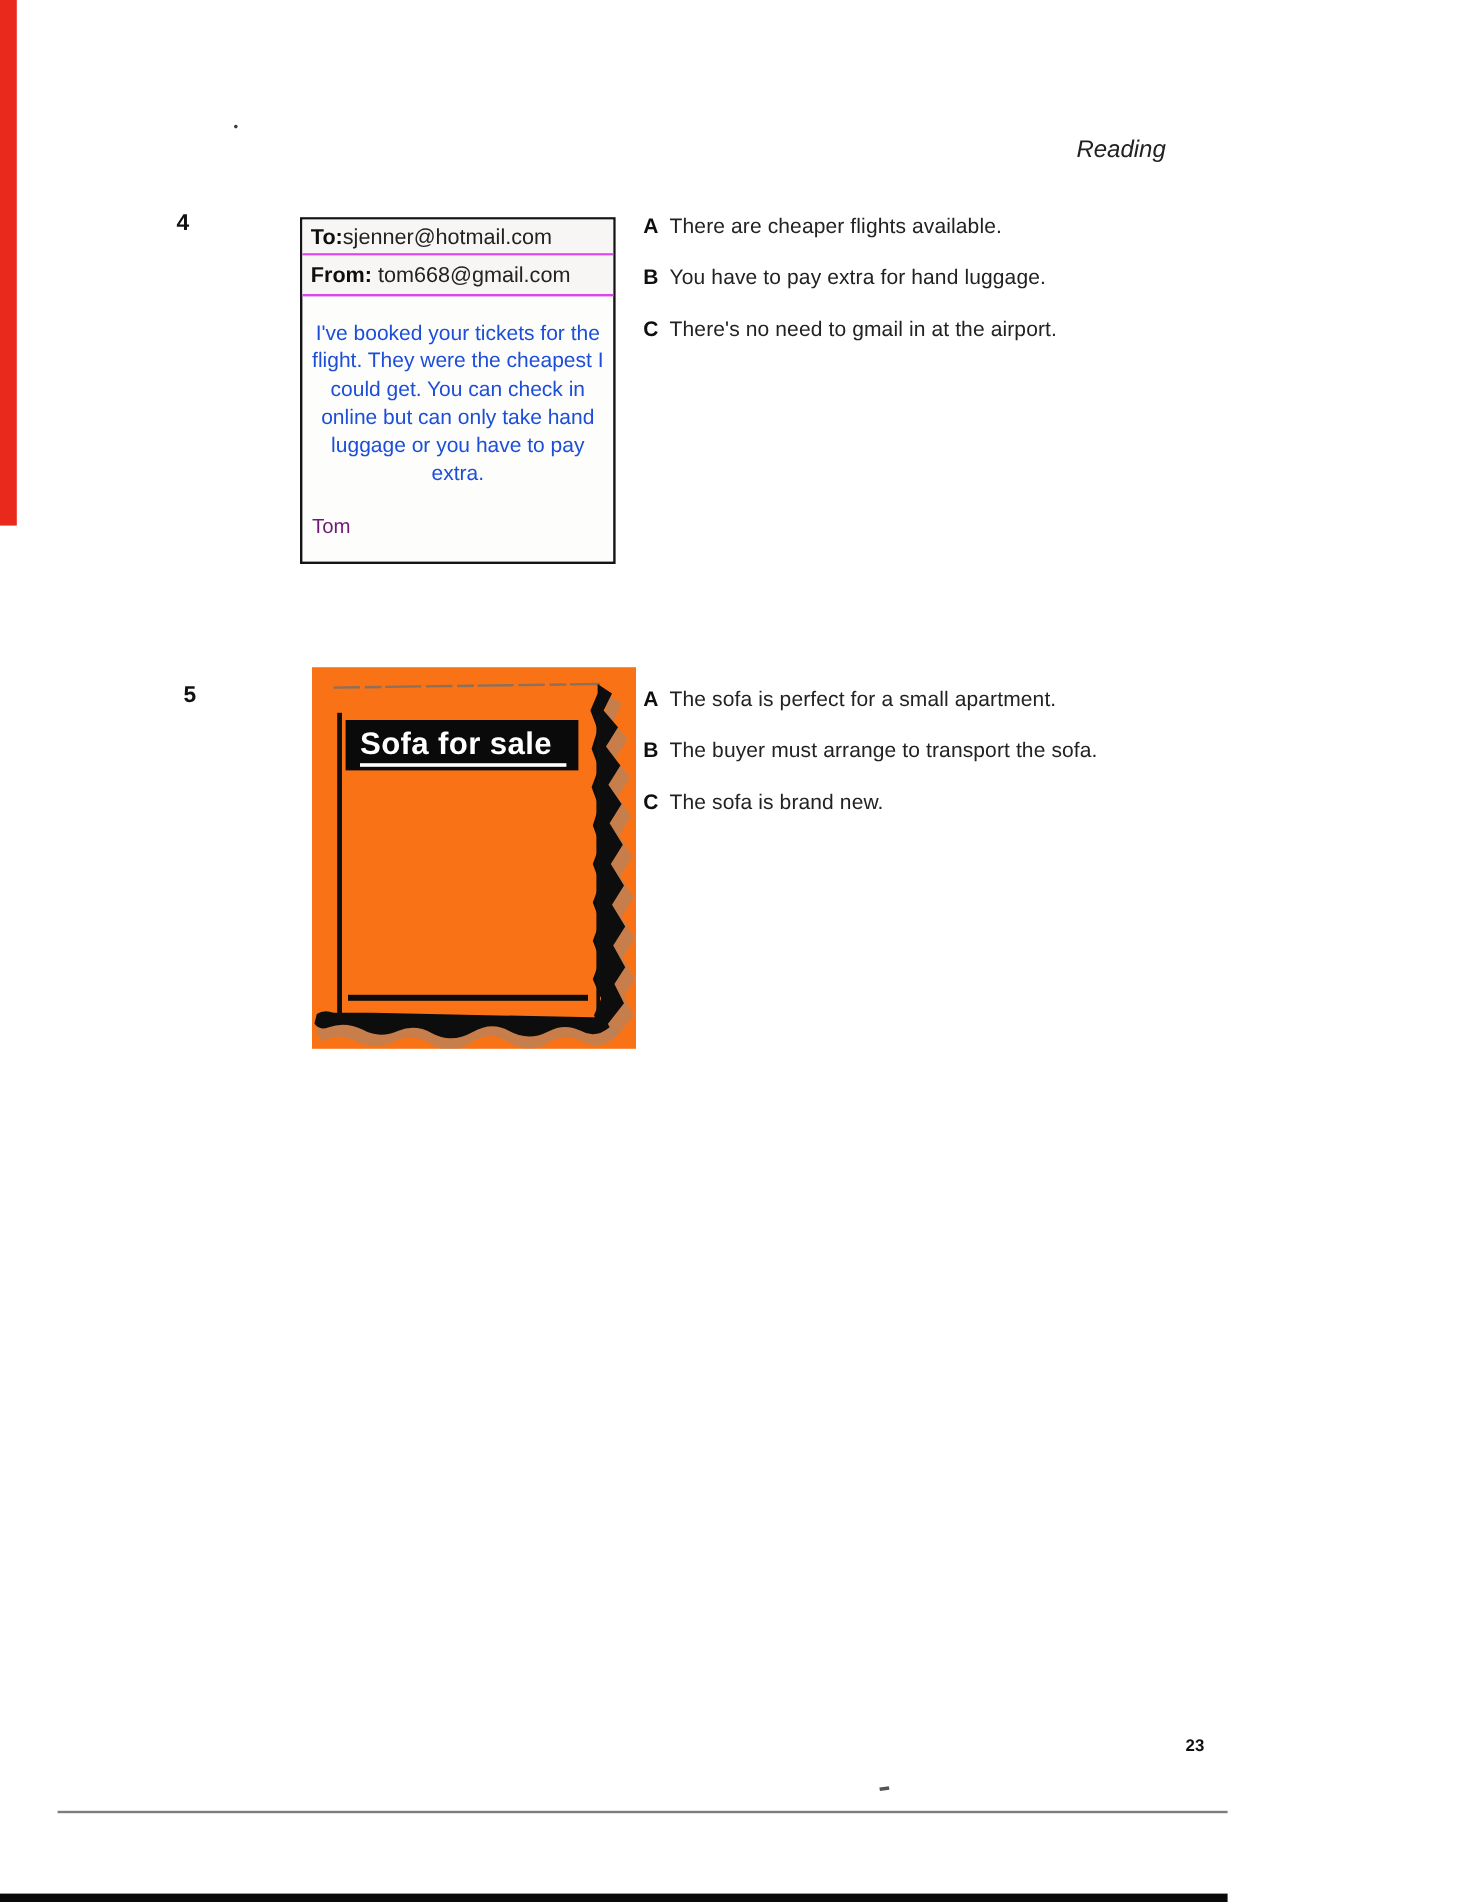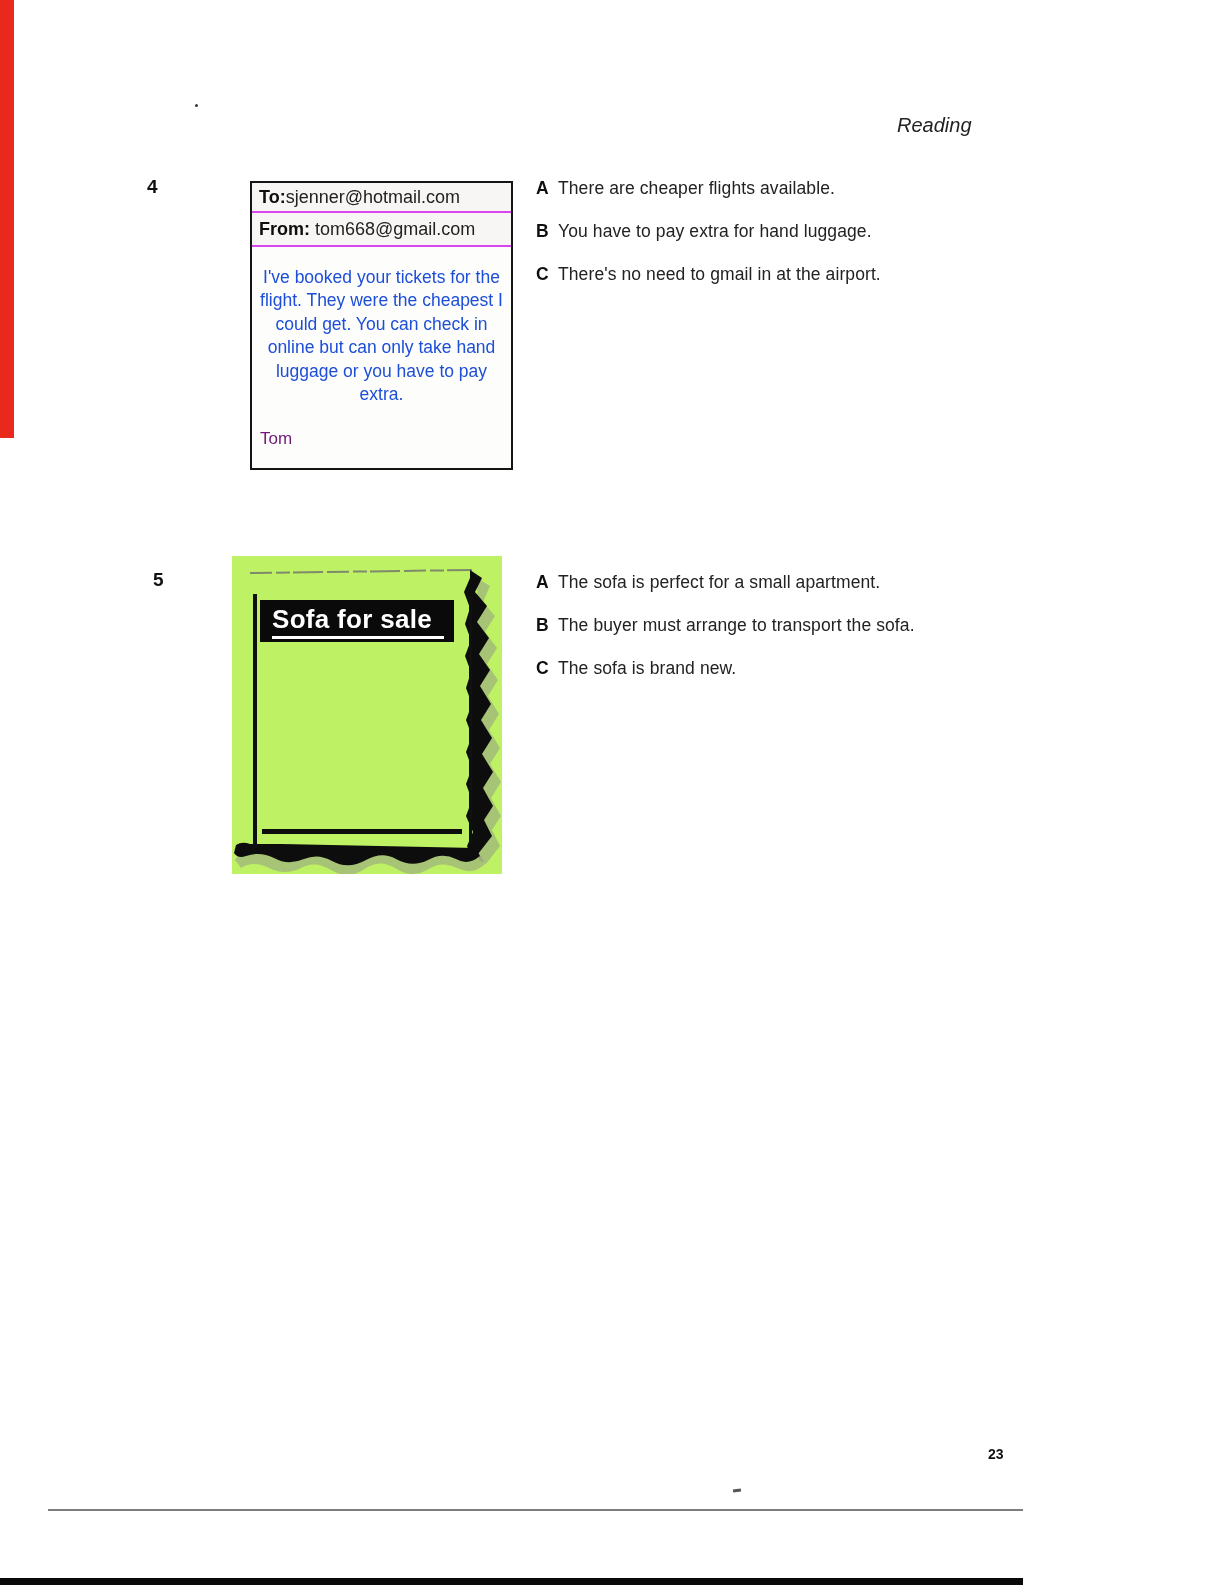--- a/index.html
+++ b/index.html
@@ -35,21 +35,21 @@
   .email-body{padding:19px 8px 0 8px;font-size:17.5px;line-height:23.4px;color:#1d4ed8;text-align:center;}
   .email-signature{padding:0 8px;margin-top:23px;font-size:17px;color:#701a75;}
   
   .options{position:absolute;width:460px;}
   .q4-options{left:536px;top:178px;}
   .q5-options{left:536px;top:572px;}
   .option-row{display:flex;margin-bottom:23px;font-size:17.5px;line-height:20px;color:#222;}
   .option-letter{font-weight:bold;width:22px;flex:0 0 22px;color:#0f0f0f;}
   .option-text{letter-spacing:0.1px;}
   
-  .clipping{position:absolute;left:232px;top:556px;width:270px;height:318px;background:#bef264;}
+  .clipping{position:absolute;left:260px;top:556px;width:270px;height:318px;background:#f97316;}
   .torn-svg{position:absolute;left:0;top:0;width:270px;height:318px;}
   .ad-left-rule{position:absolute;left:21px;top:38px;width:4px;height:254px;background:#101010;}
   .ad-right-rule{position:absolute;left:237px;top:40px;width:3px;height:248px;background:#101010;}
   .ad-banner{position:absolute;left:28px;top:44px;width:194px;height:42px;background:#0a0a0a;box-sizing:border-box;padding:3px 10px 0 12px;}
   .ad-headline{display:block;color:#ffffff;font-weight:bold;font-size:26px;line-height:32px;border-bottom:3px solid #fff;padding-bottom:1px;letter-spacing:0.3px;}
   .ad-body{position:absolute;left:40px;top:92px;width:190px;font-size:20px;line-height:28px;font-weight:600;color:#161616;letter-spacing:0.1px;}
   .ad-bottom-rule{position:absolute;left:30px;top:273px;width:200px;height:5px;background:#0c0c0c;}
   
   .page-number{position:absolute;left:988px;top:1446px;font-weight:bold;font-size:14px;color:#111;}
   .footer-rule{position:absolute;left:48px;top:1509px;width:1120px;height:2px;background:#7d7d7d;}

